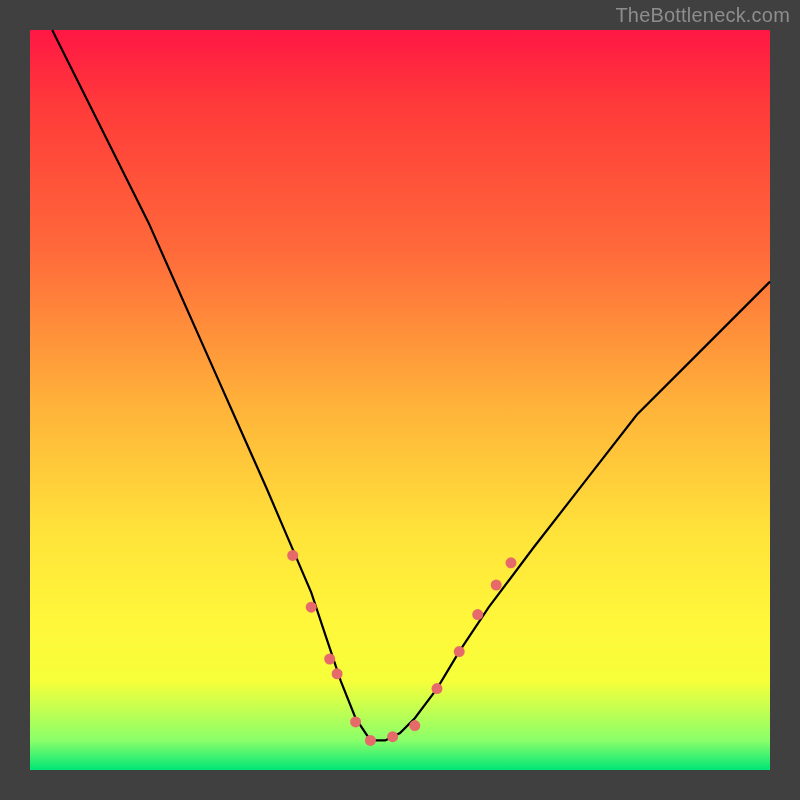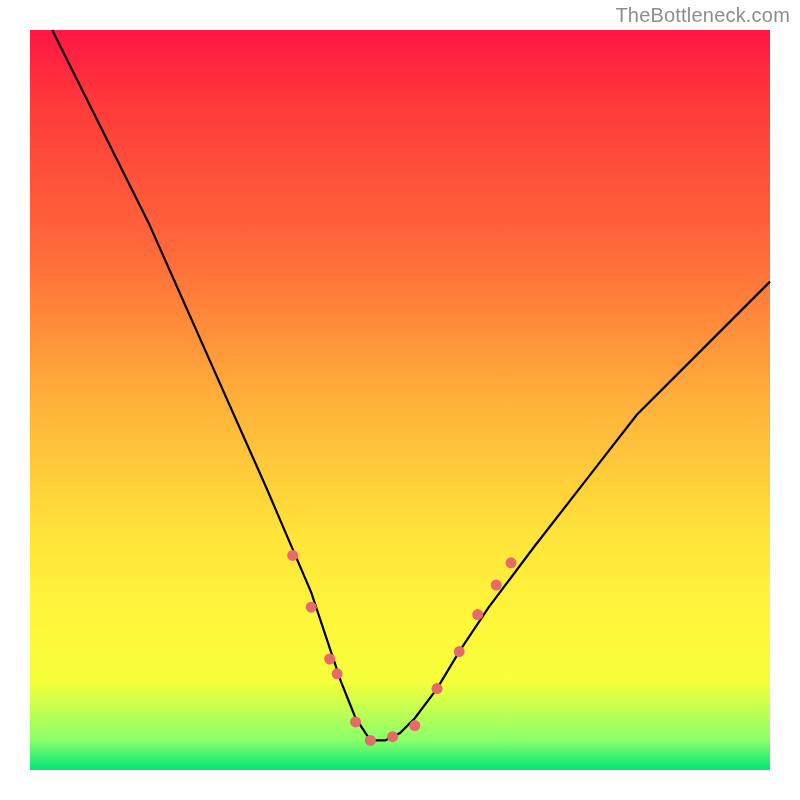--- a/index.html
+++ b/index.html
@@ -8,21 +8,21 @@
     width: 800px;
     height: 800px;
     overflow: hidden;
     background: #000;
     font-family: Arial, Helvetica, sans-serif;
   }
   .frame {
     position: relative;
     width: 800px;
     height: 800px;
-    background: #ffffff;
+    background: #404040;
   }
   .plot-area {
     position: absolute;
     left: 30px;
     top: 30px;
     width: 740px;
     height: 740px;
     
     background: linear-gradient(
       to bottom,

